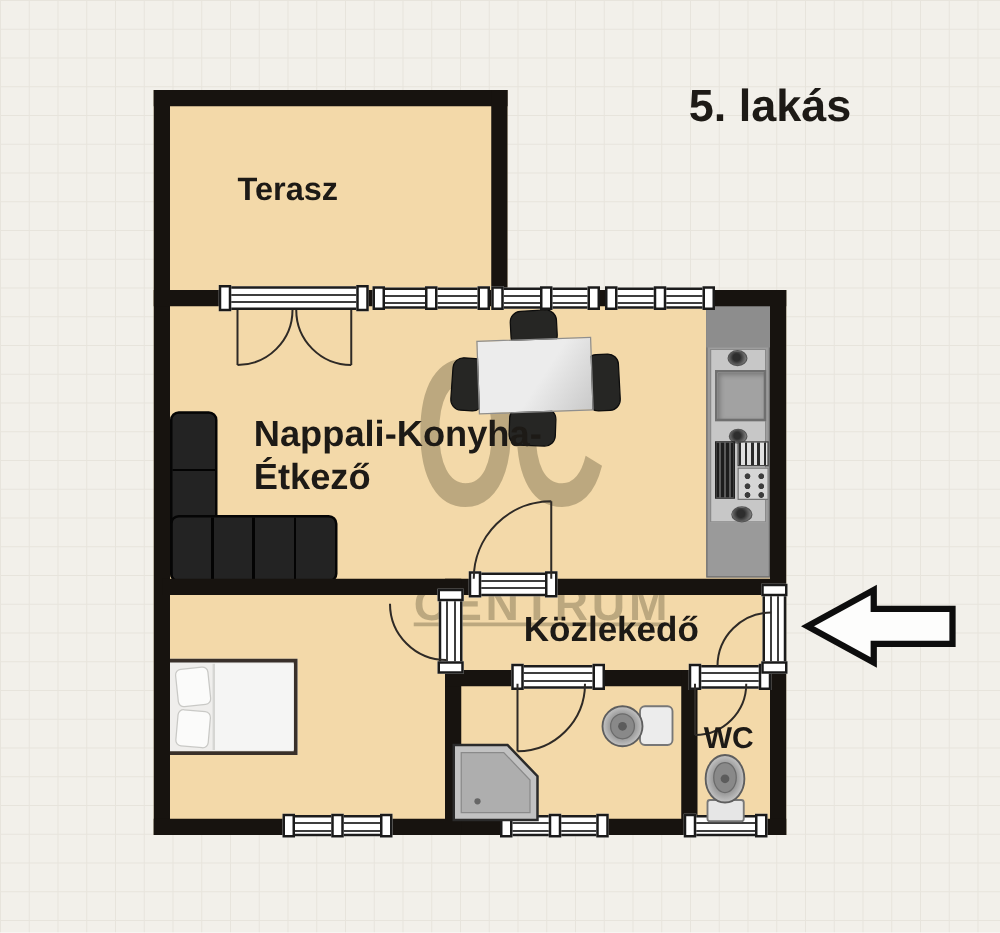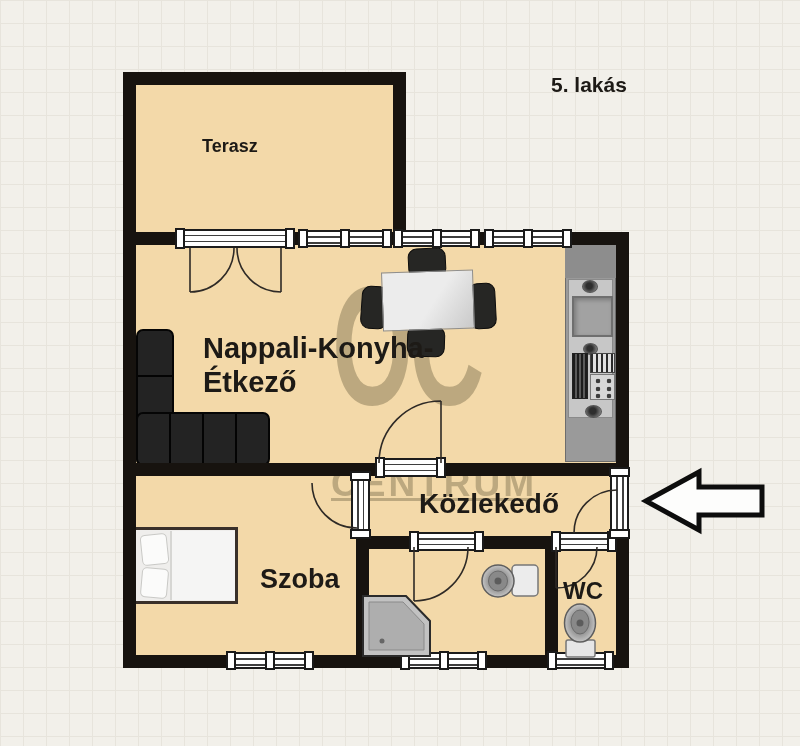--- a/index.html
+++ b/index.html
@@ -134,25 +134,24 @@
     </g>
     <g>
       <rect x="566" y="640" width="29" height="17" rx="2" fill="#e6e6e6" stroke="#777" stroke-width="1.5"></rect>
       <ellipse cx="580" cy="623" rx="15.5" ry="19" fill="url(#gbowl)" stroke="#5e5e5e" stroke-width="1.5"></ellipse>
       <ellipse cx="580" cy="622" rx="9" ry="12" fill="#898989" stroke="#6b6b6b" stroke-width="1"></ellipse>
       <circle cx="580" cy="623" r="3.5" fill="#5c5c5c"></circle>
     </g>
     <polygon points="646,501 699,472 699,487 762,487 762,515 699,515 699,530" fill="#fdfdfc" stroke="#0d0d0d" stroke-width="5" stroke-linejoin="miter"></polygon>
   </svg>
 
-  <div class="lbl" style="left:551px;top:66px;font-size:21px;line-height:37px;">
+  <div class="lbl" style="left:551px;top:66px;font-size:36px;line-height:37px;">
     <div>5. lakás</div>
   </div>
-  <div class="lbl" style="left:202px;top:136px;font-size:18px;">Terasz</div>
+  <div class="lbl" style="left:190px;top:136px;font-size:26px;">Terasz</div>
   <div class="lbl" style="left:203px;top:331px;font-size:29px;line-height:34px;">
     <div>Nappali-Konyha-</div>
     <div>Étkező</div>
   </div>
   <div class="lbl" style="left:419px;top:488px;font-size:28px;">Közlekedő</div>
-  <div class="lbl" style="left:260px;top:564px;font-size:27px;">Szoba</div>
   <div class="lbl" style="left:563px;top:577px;font-size:24px;">WC</div>
 
 </div>
 
 </body></html>

